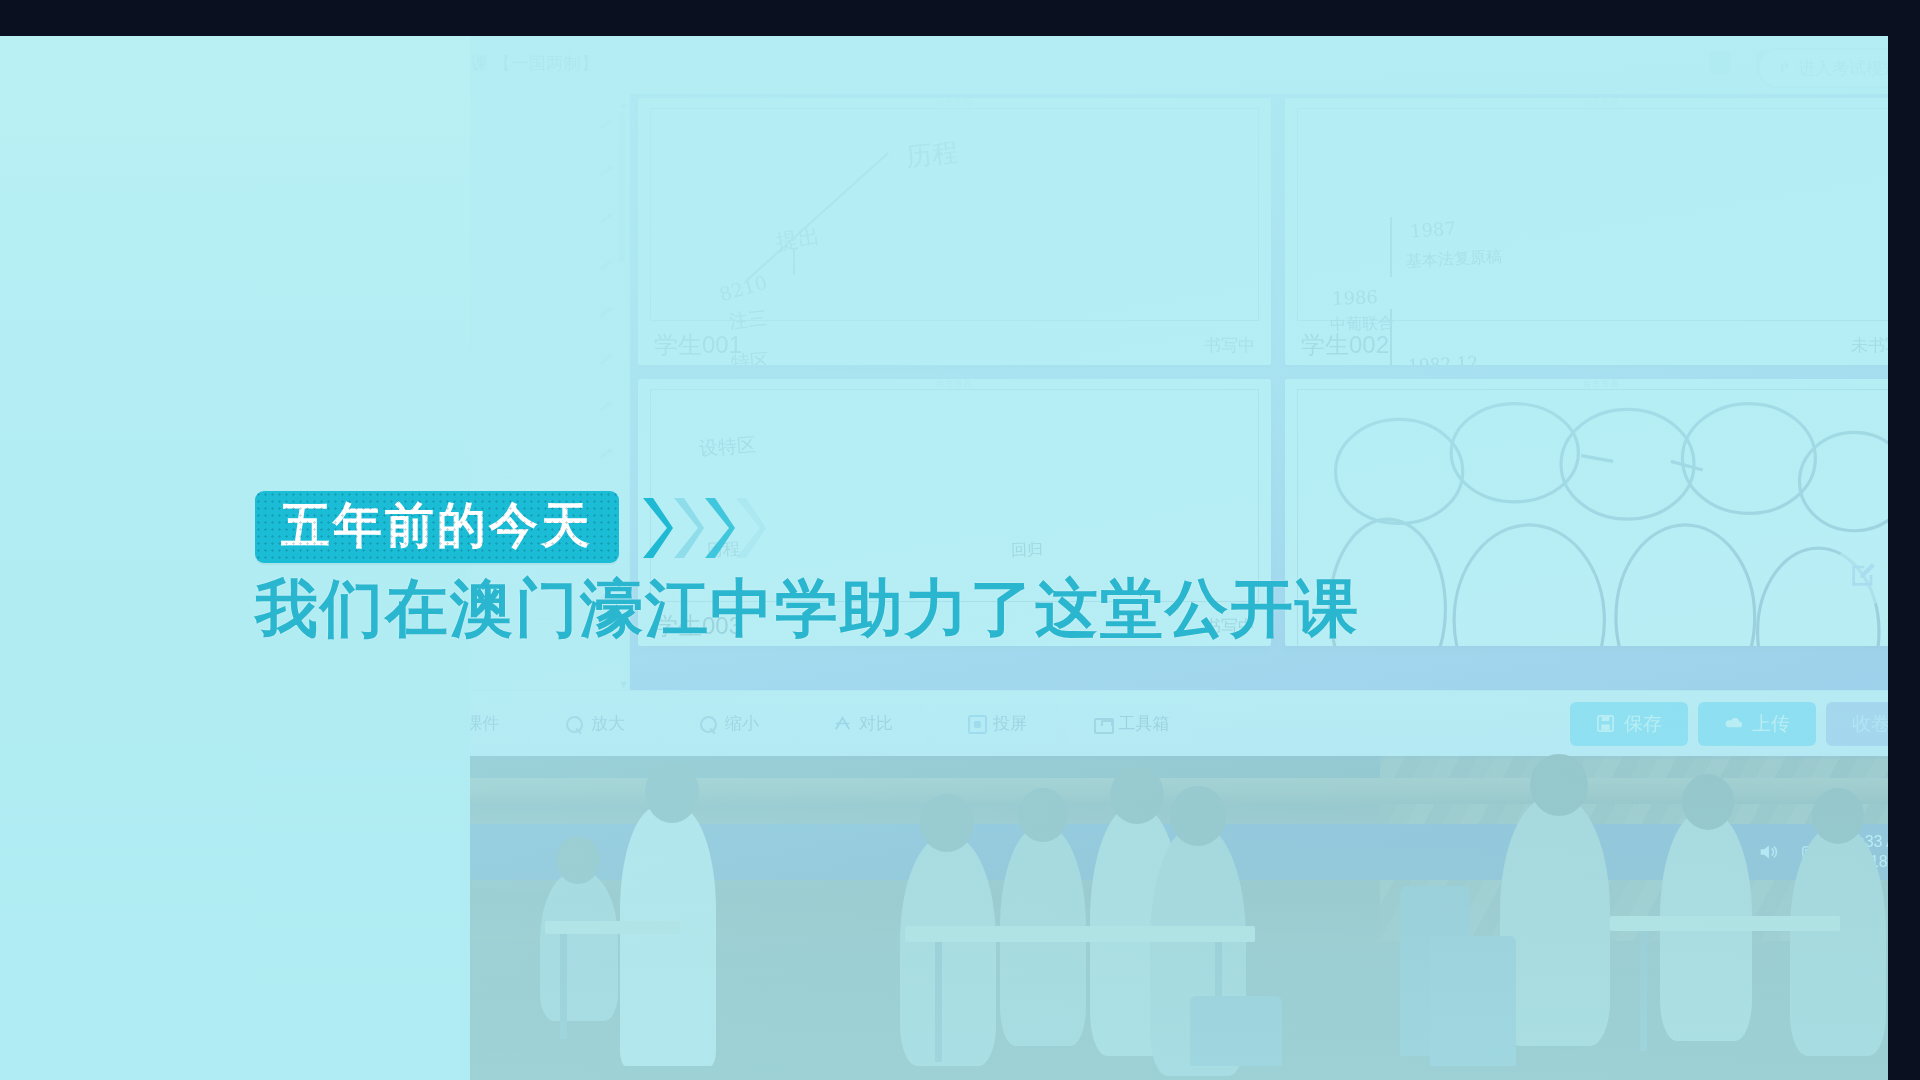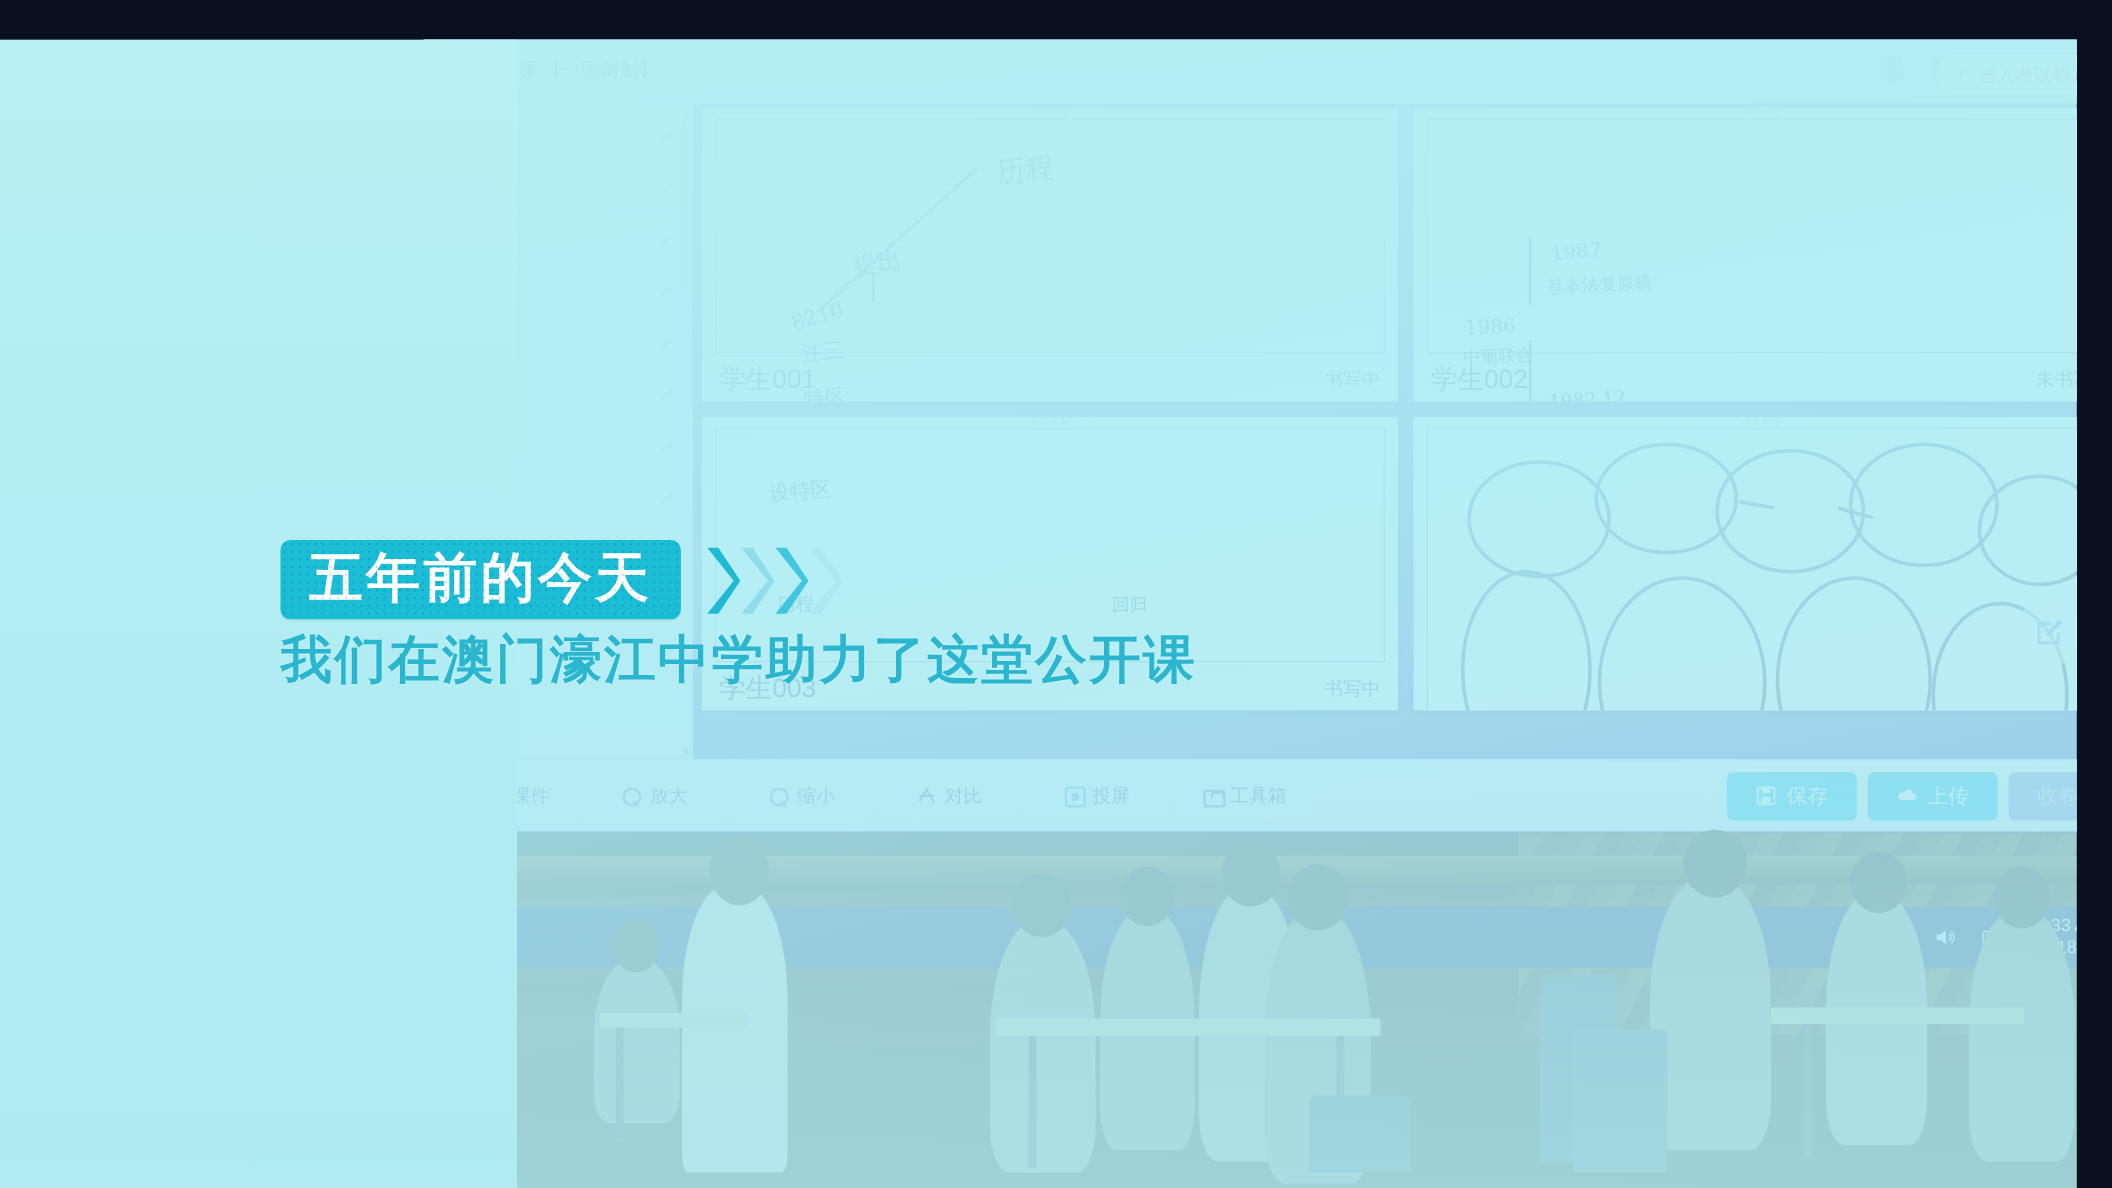--- a/index.html
+++ b/index.html
@@ -207,22 +207,22 @@
     content:"";position:absolute;inset:0;pointer-events:none;
     background-image:radial-gradient(rgba(0,40,60,.18) 1px, transparent 1.2px);
     background-size:7px 7px;
   }
   .chevs{display:flex;align-items:center;gap:1px;transform:skewX(0deg);}
   .chev{
     width:30px;height:62px;
   }
   .chev svg{display:block;}
   .cap-sub{
-    margin-top:14px;font-size:47px;font-weight:700;color:#2ab6cf;letter-spacing:2px;
-    line-height:1;font-family:Liberation Serif, serif;
+    margin-top:14px;font-size:63px;font-weight:700;color:#2ab6cf;letter-spacing:2px;
+    line-height:1;font-family:Liberation Sans, sans-serif;
     text-shadow:0 0 2px rgba(255,255,255,.45);
   }
 </style>
 </head>
 <body>
 
 <div id="stage">
 
   <div class="photo-layer">
 

